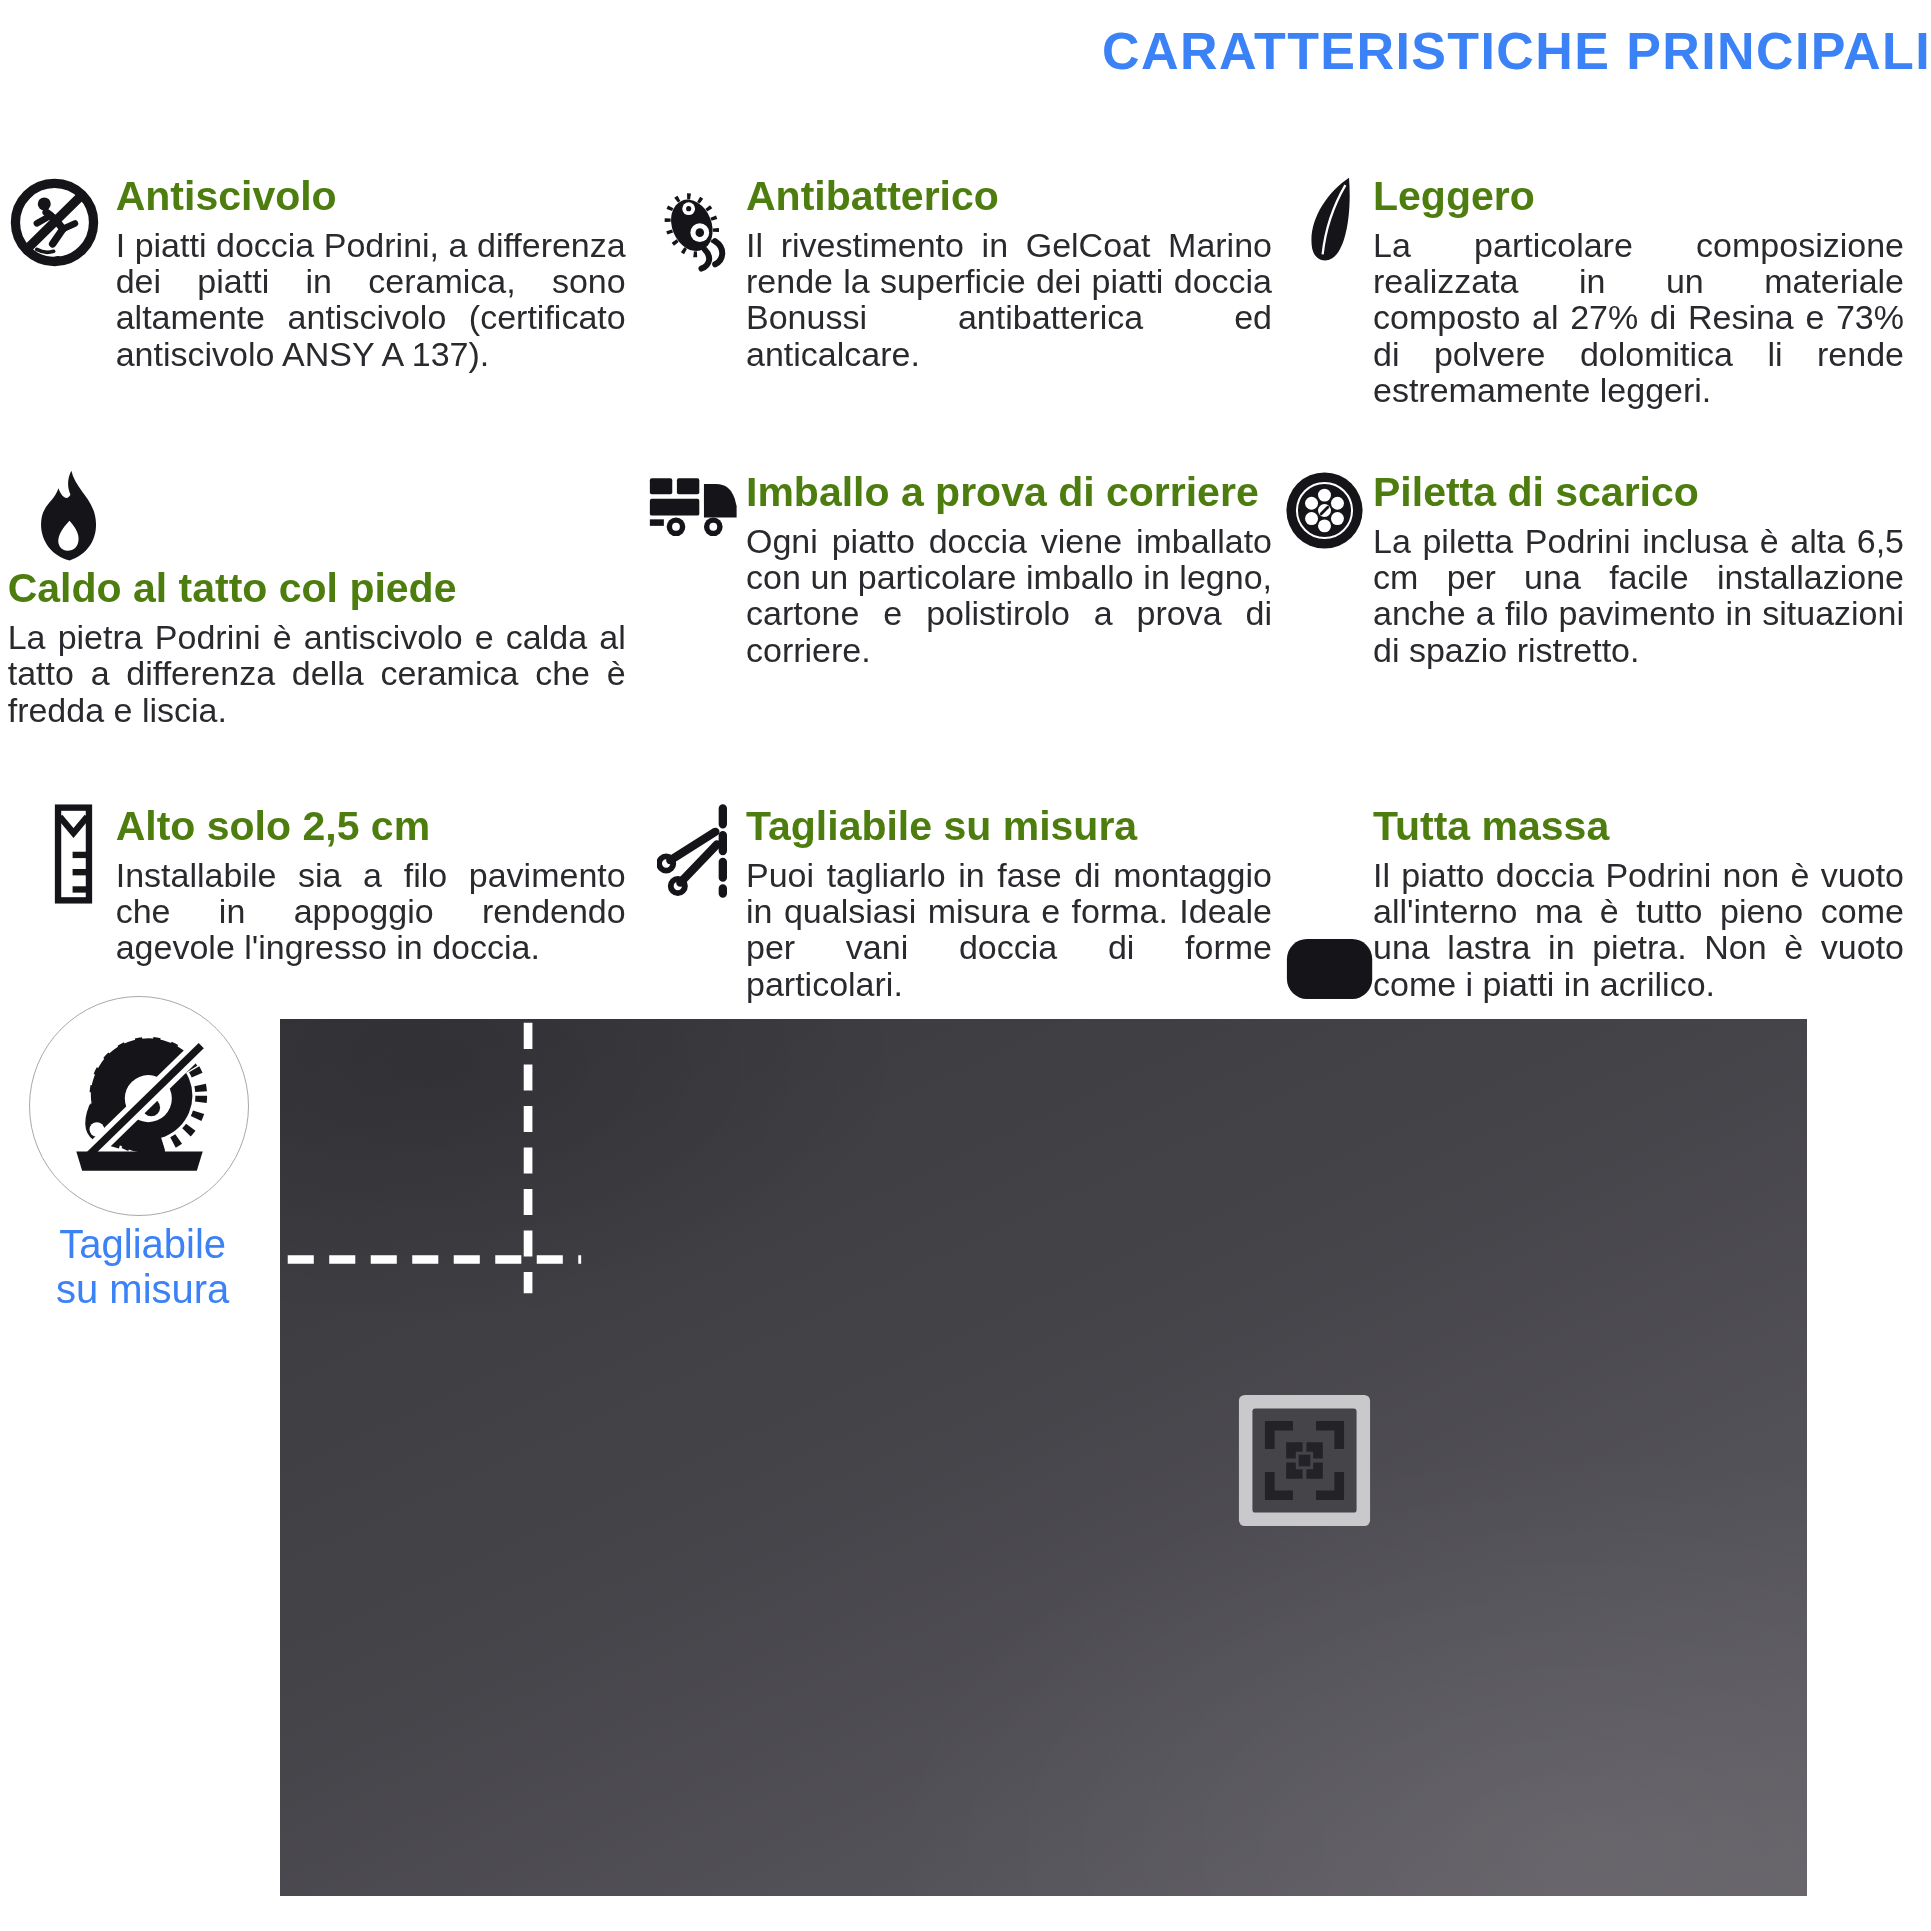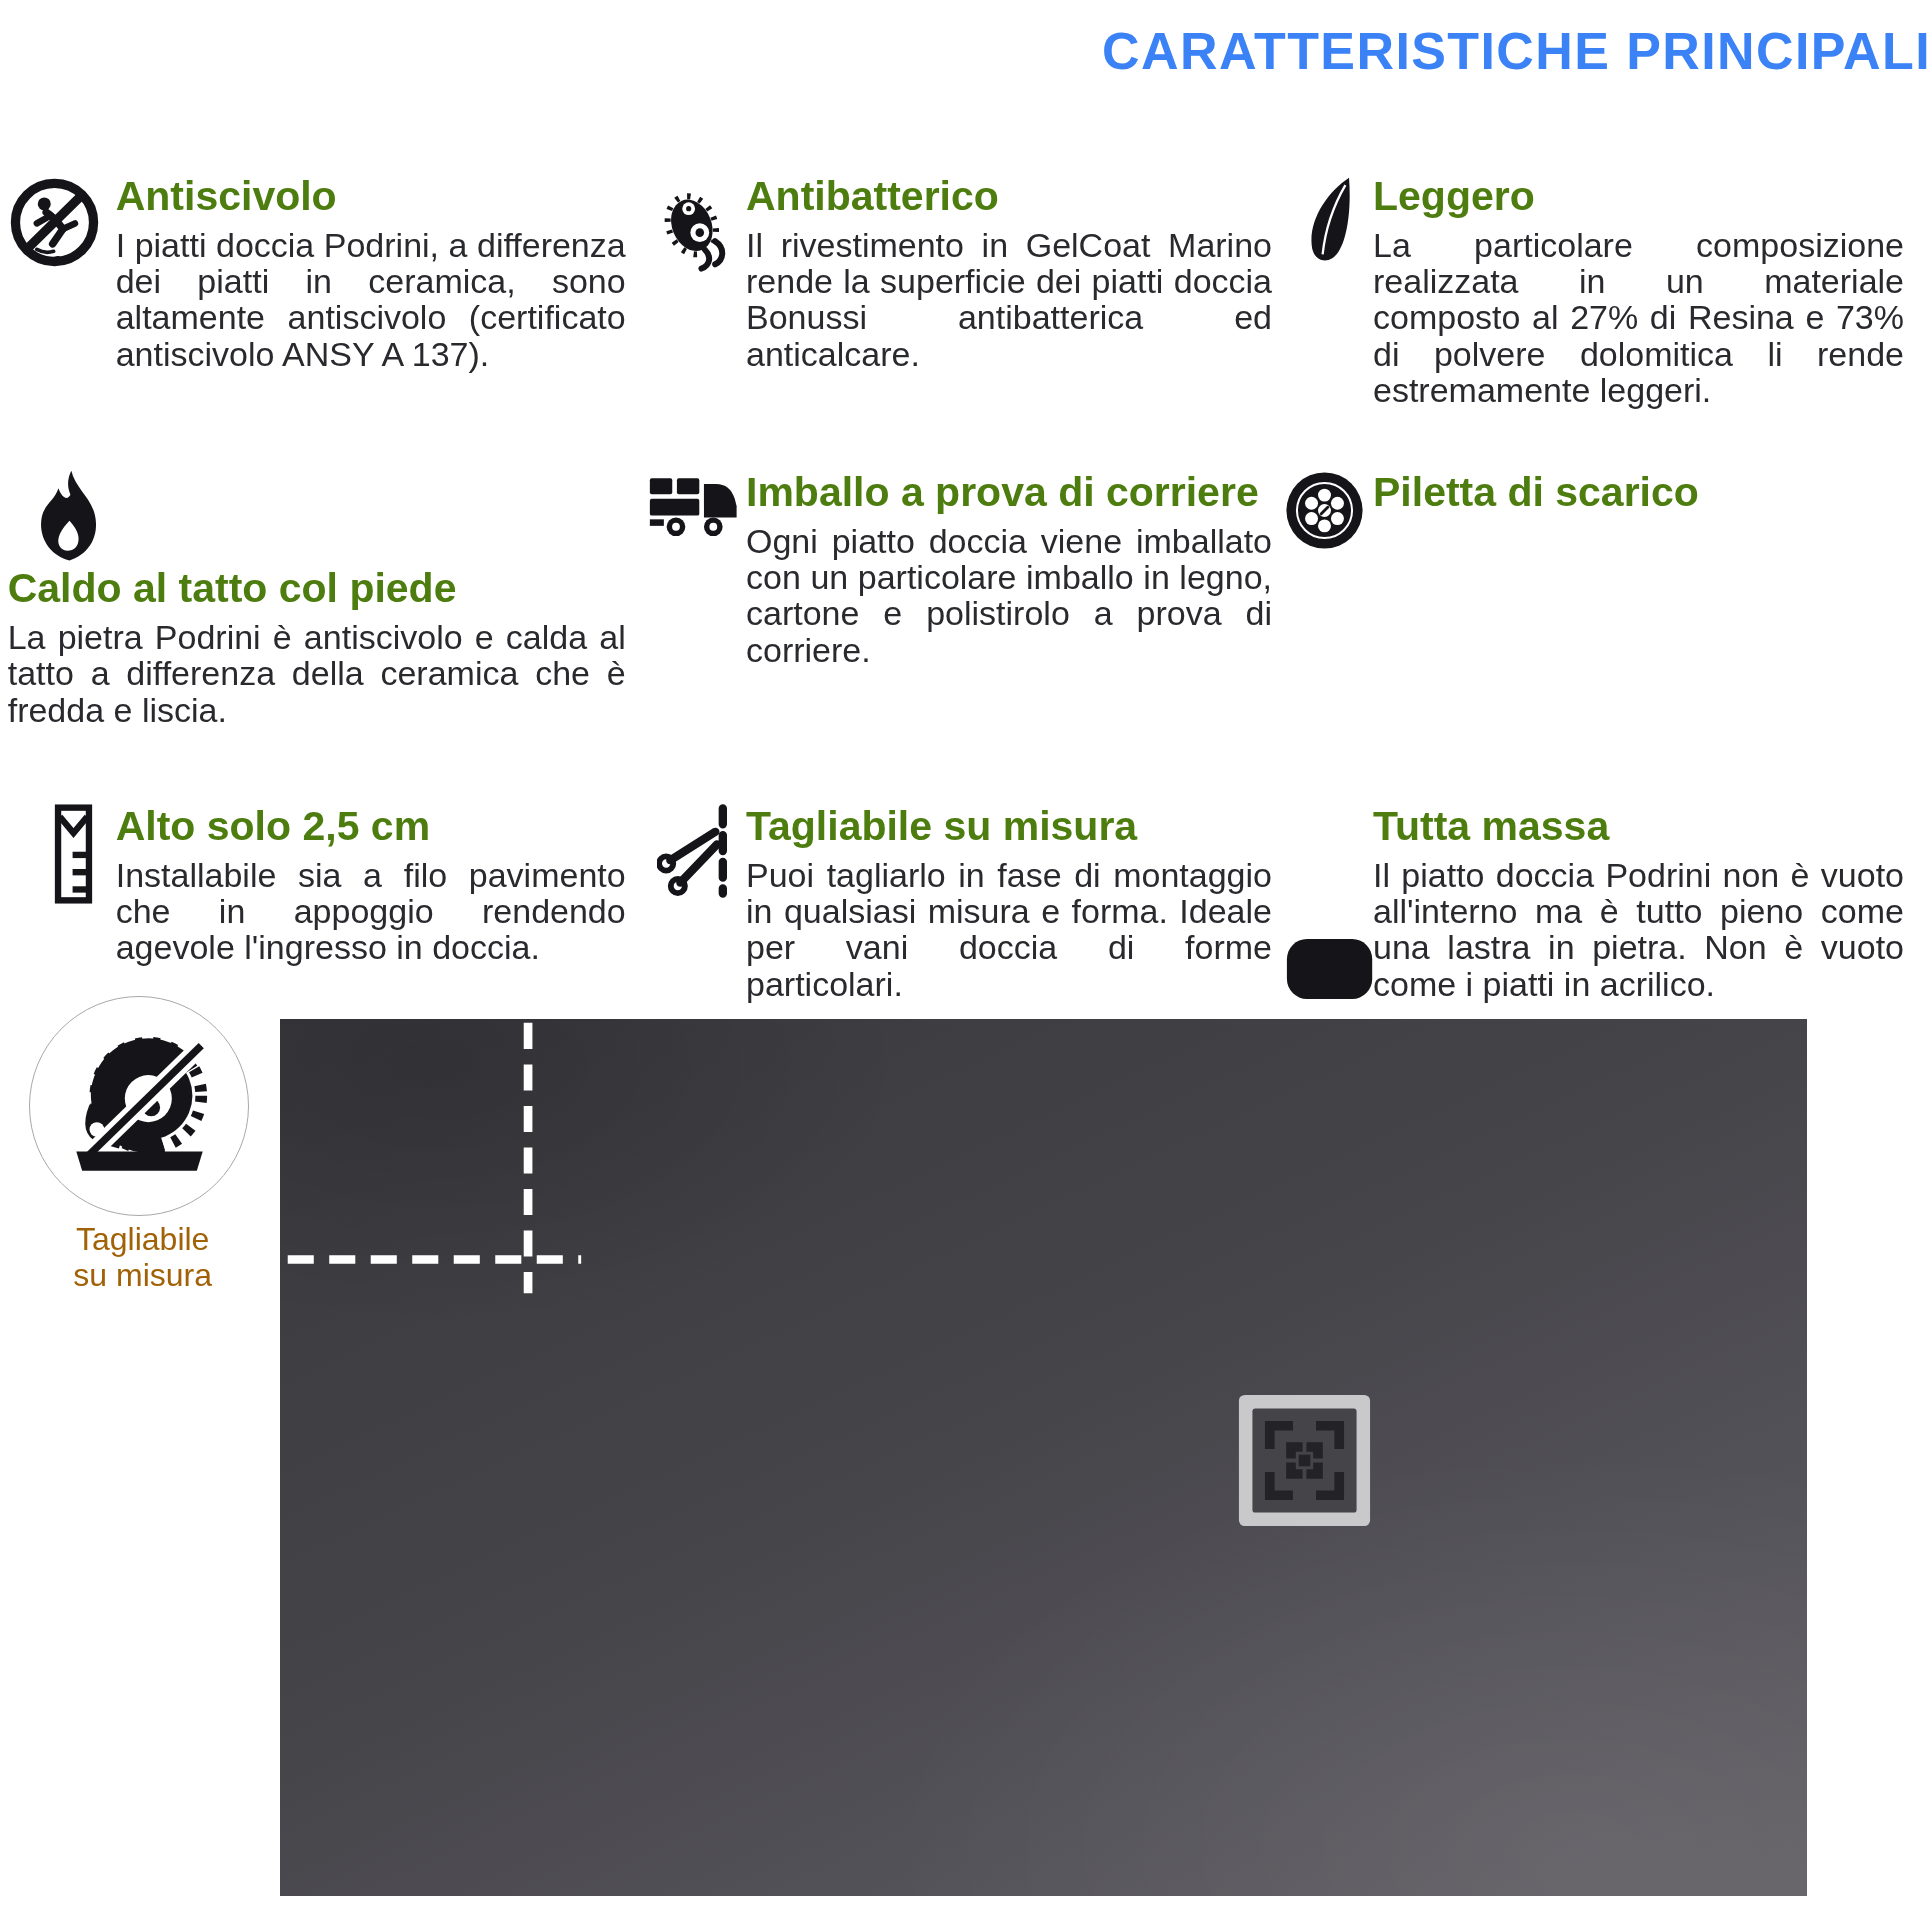--- a/index.html
+++ b/index.html
@@ -25,21 +25,21 @@
   
   #f1 svg{margin:1.9px 0 0 0;}   #f2 svg{margin:7.7px 0 0 15.4px;}
   #f3 svg{margin:1.9px 0 0 17.4px;}#f4 svg{margin:-1.9px 0 0 19.3px;}
   #f5 svg{margin:5.8px 0 0 5.8px;} #f6 svg{margin:0 0 0 0;}
   #f7 svg{margin:0 0 0 46px;}  #f8 svg{margin:-3.9px 0 0 15.4px;}
   #f9 svg{margin:3.9px 0 0 1.9px;}
   
   .badge-circle{position:absolute;left:29px;top:996px;width:220px;height:220px;border:1.9px solid #a8a8a8;
         border-radius:50%;display:flex;align-items:center;justify-content:center;background:#fff;box-sizing:border-box;}
   .badge-caption{position:absolute;left:7.7px;top:1222px;width:270px;text-align:center;
-        font-size:32px;line-height:1.12;color:#a16207;white-space:pre-line;}
+        font-size:40px;line-height:1.12;color:#3b82f6;white-space:pre-line;}
   
   .tray{position:absolute;left:280px;top:1019px;width:1527px;height:877px;
         background:
           radial-gradient(1159px 676px at 85% 95%, rgba(255,255,255,0.07), rgba(255,255,255,0) 60%),
           radial-gradient(869px 483px at 10% 5%, rgba(0,0,0,0.16), rgba(0,0,0,0) 55%),
           linear-gradient(155deg,#39383d 0%,#454449 45%,#55535a 75%,#615f64 100%);}
   .cut-lines{position:absolute;left:0;top:0;width:100%;height:100%;}
   .drain{position:absolute;left:957px;top:374px;width:135px;height:135px;}
 </style>
 </head>
@@ -146,20 +146,21 @@
         <circle cx="66" cy="60" r="8" fill="#fff"></circle>
         <circle cx="50" cy="69" r="8" fill="#fff"></circle>
         <circle cx="34" cy="60" r="8" fill="#fff"></circle>
         <circle cx="34" cy="41" r="8" fill="#fff"></circle>
         <circle cx="50" cy="50" r="8" fill="#fff"></circle>
         <path d="M46,54 L54,46" stroke="#151419" stroke-width="3.5" stroke-linecap="round"></path>
       </svg>
     </div>
     <div class="f-text">
       <div class="f-title">Piletta di scarico</div>
+      <div class="f-desc">La piletta Podrini inclusa è alta 6,5 cm per una facile installazione anche a filo pavimento in situazioni di spazio ristretto.</div>
     </div>
   </div>
 
   <div class="feature" id="f7">
     <div class="icon-box">
       <svg width="39" height="100" viewBox="0 0 42 110" fill="none">
         <rect x="4" y="4" width="34" height="102" stroke="#151419" stroke-width="7"></rect>
         <path d="M6,14 L21,32 L36,14" stroke="#151419" stroke-width="7" fill="none"></path>
         <path d="M38,56 H20" stroke="#151419" stroke-width="7"></path>
         <path d="M38,75 H20" stroke="#151419" stroke-width="7"></path>

